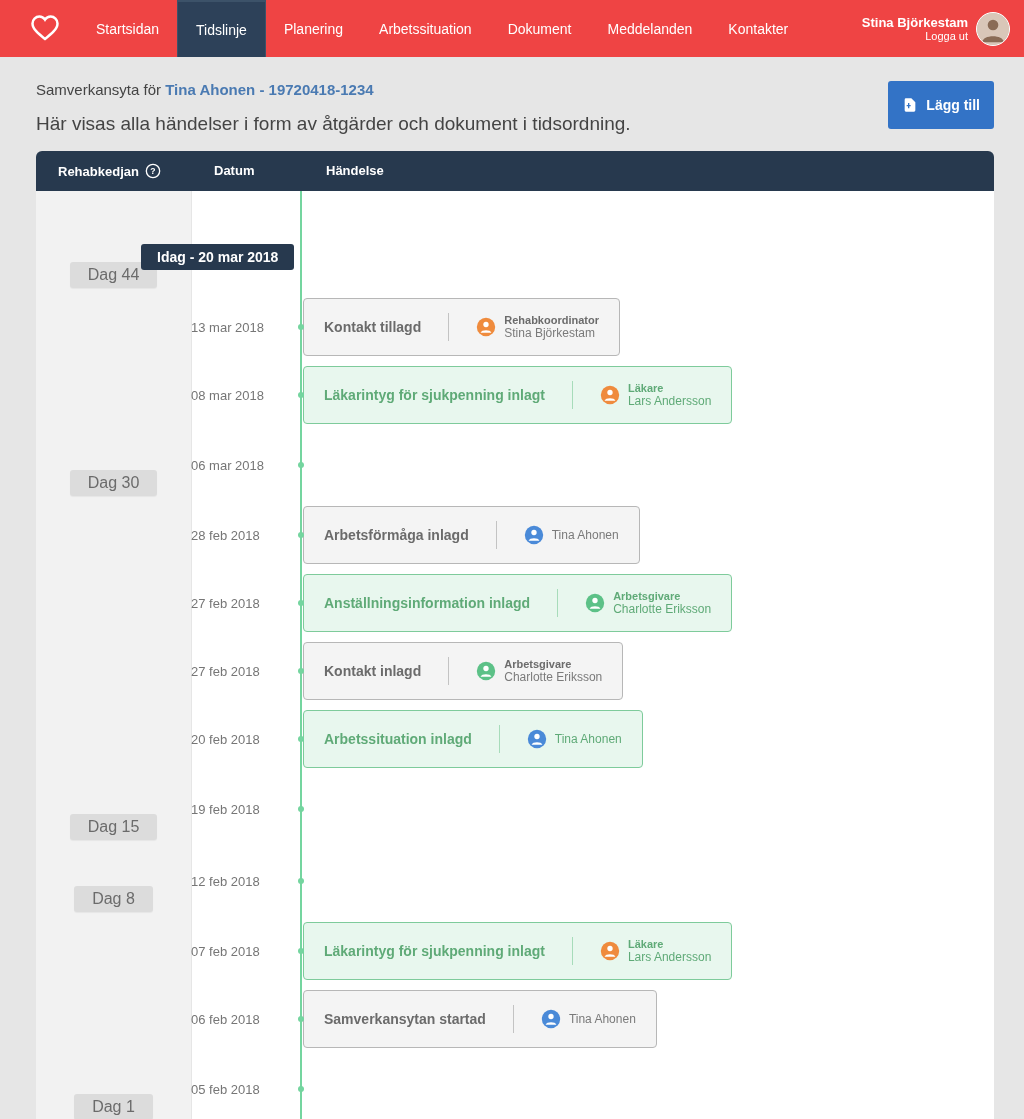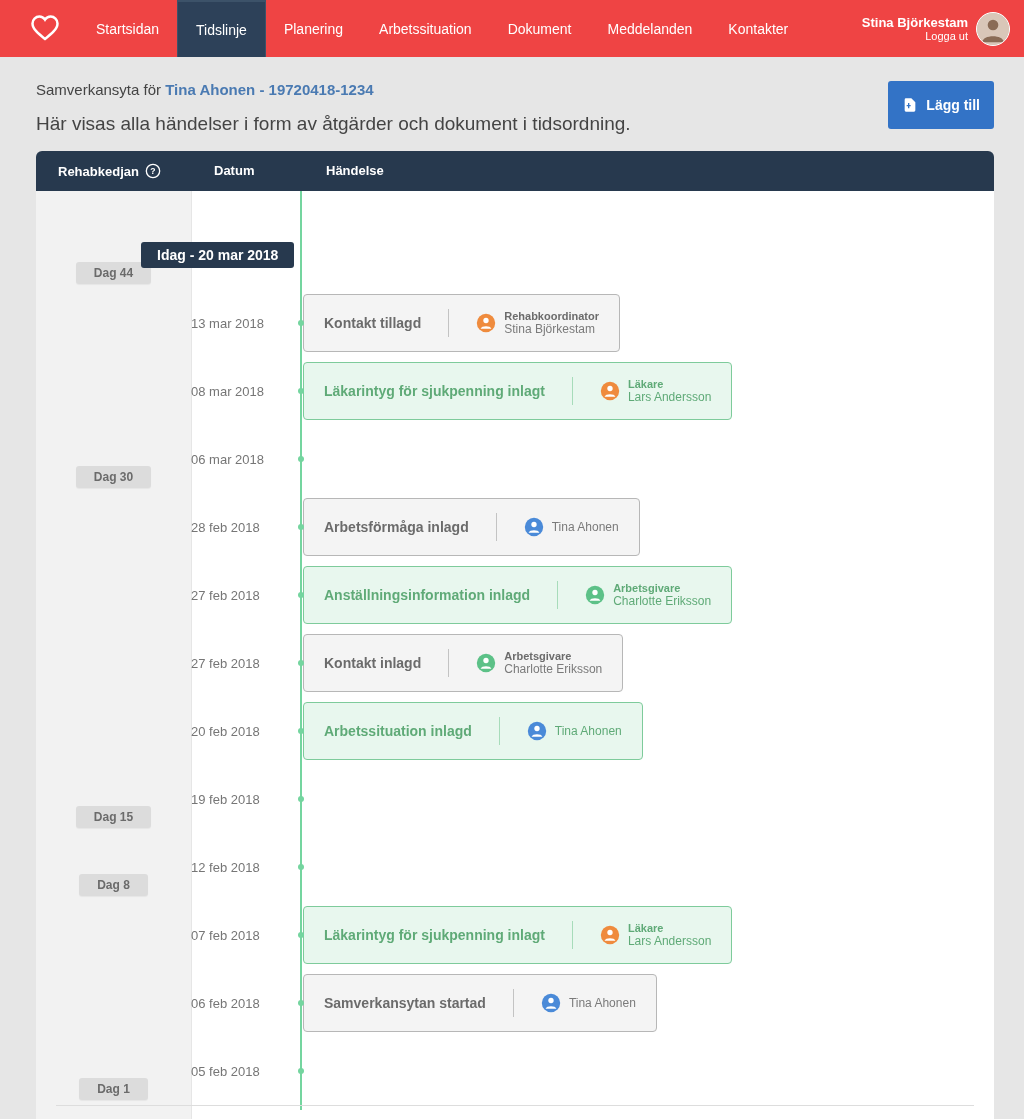--- a/index.html
+++ b/index.html
@@ -38,21 +38,21 @@
   .th-event { flex:1; }
   .help-icon { width:16px; height:16px; }
 
   .tl-body { background:#fff; position:relative; padding:30px 0 0 0; border-radius:0 0 6px 6px;}
   .tl-body::before {  content:""; position:absolute; left:0; top:0; bottom:0; width:155px; background:#f2f2f2; border-right:1px solid #e6e6e6;}
   .vline { position:absolute; left:264px; top:0; bottom:40px; width:2px; background:#74d59f;}
   .tl-footer-line { border-top:1px solid #ddd; margin:0 20px; position:relative;}
 
   .row { display:flex; align-items:center; min-height:58px; position:relative; padding:5px 0;}
   .col-chain { width:155px; display:flex; justify-content:center; align-items:center; position:relative;}
-  .daychip { background:#dcdcdc; color:#6b6b6b; border-radius:3px; padding:4px 18px; font-size:12px; font-weight:700; white-space:nowrap; box-shadow:0 1px 1px rgba(0,0,0,.05);margin-top:36px;}
+  .daychip { background:#dcdcdc; color:#6b6b6b; border-radius:3px; padding:4px 18px; font-size:16px; font-weight:400; white-space:nowrap; box-shadow:0 1px 1px rgba(0,0,0,.05);margin-top:36px;}
   .col-date { width:112px; color:#767676; font-size:13px; position:relative;}
   .col-event { flex:1; padding-right:20px; }
 
   .dot { position:absolute; left:264px; width:6px; height:6px; background:#74d59f; border-radius:50%; transform:translateX(-2px); top:50%; margin-top:-3px;}
 
   .today-chip { background:#27394e; color:#fff; font-size:14px; font-weight:600; border-radius:3px; padding:5px 16px; display:inline-block; position:relative; margin-left:-50px;}
   .row.today .col-date { overflow:visible; }
 
   .card { display:inline-flex; align-items:center; border:1px solid #b7b7b7; border-radius:4px; padding:14px 20px; gap:27px; background:#f4f4f4;}
   .card.green { border-color:#7ecb9b; background:#e8f7ee;}

